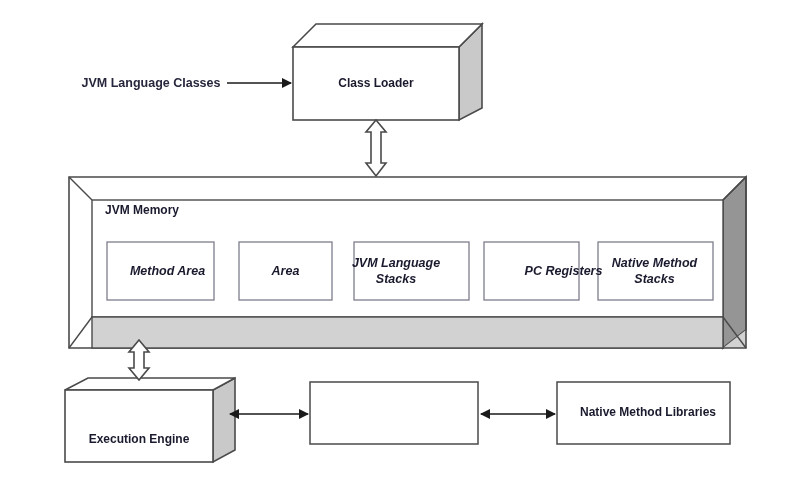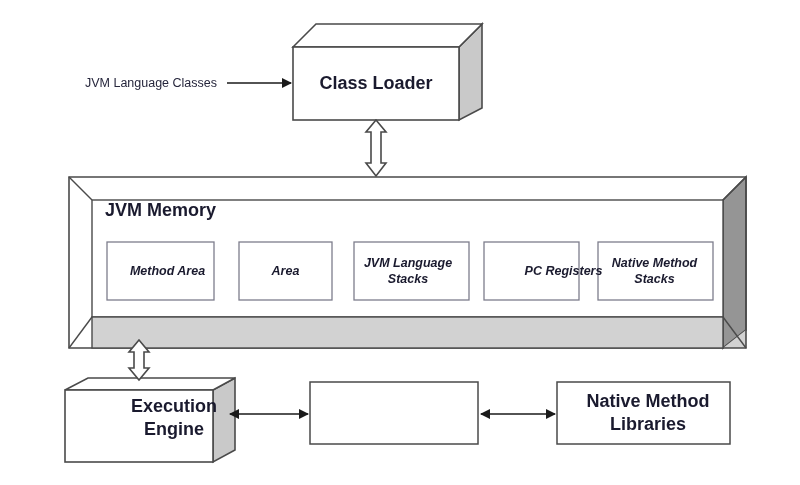--- a/index.html
+++ b/index.html
@@ -28,29 +28,29 @@
     text-align: center;
     line-height: 1.28;
     white-space: pre-line;
     pointer-events: none;
     display: flex;
     align-items: center;
     justify-content: center;
   }
   .lbl-bold {
     font-weight: bold;
-    font-size: 18px;
+    font-size: 12px;
   }
   .lbl-italic {
     font-weight: bold;
     font-style: italic;
     font-size: 12.5px;
   }
   .lbl-plain {
-    font-weight: normal;
+    font-weight: bold;
     font-size: 12.5px;
     color: #26263c;
   }
   .lbl-left {
     justify-content: flex-start;
     text-align: center;
   }
 </style>
 </head>
 <body>
@@ -125,24 +125,24 @@
   </svg>
 
   <div class="lbl lbl-plain" style="left:76px; top:72px; width:150px; height:22px;">JVM Language Classes</div>
 
   <div class="lbl lbl-bold" style="left:293px; top:47px; width:166px; height:73px;">Class Loader</div>
 
   <div class="lbl lbl-bold lbl-left" style="left:105px; top:198px; width:200px; height:26px;">JVM Memory</div>
 
   <div class="lbl lbl-italic" style="left:107px; top:242px; width:121px; height:58px;">Method Area</div>
   <div class="lbl lbl-italic" style="left:239px; top:242px; width:93px; height:58px;">Area</div>
-  <div class="lbl lbl-italic" style="left:352px; top:242px; width:112px; height:58px;">JVM Language
+  <div class="lbl lbl-italic" style="left:340px; top:242px; width:112px; height:58px;">JVM Language
 Stacks</div>
   <div class="lbl lbl-italic" style="left:484px; top:242px; width:95px; height:58px;padding-left:32px;">PC Registers</div>
   <div class="lbl lbl-italic" style="left:598px; top:242px; width:113px; height:58px;">Native Method
 Stacks</div>
 
-  <div class="lbl lbl-bold" style="left:65px; top:388px; width:148px; height:60px;padding-left:35px;">Execution Engine</div>
+  <div class="lbl lbl-bold" style="left:65px; top:410px; width:148px; height:60px;">Execution Engine</div>
 
 
   <div class="lbl lbl-bold" style="left:557px; top:382px; width:182px; height:62px;">Native Method Libraries</div>
 
 </div>
 
 </body></html>

